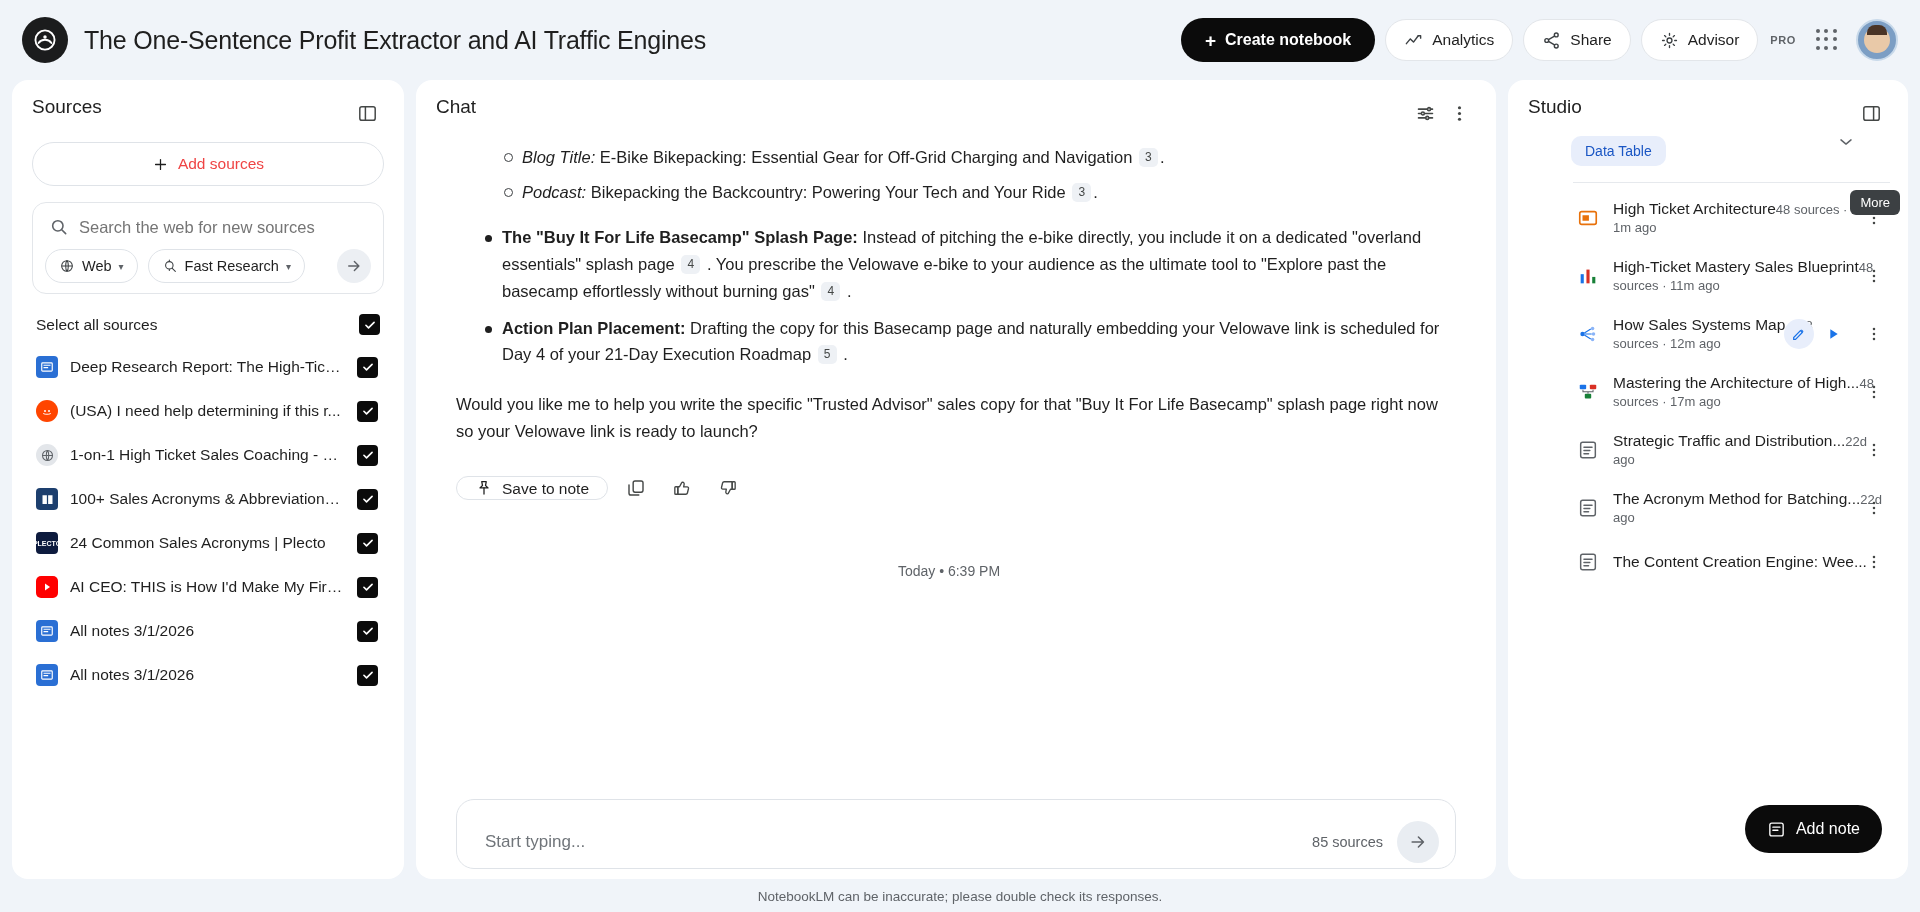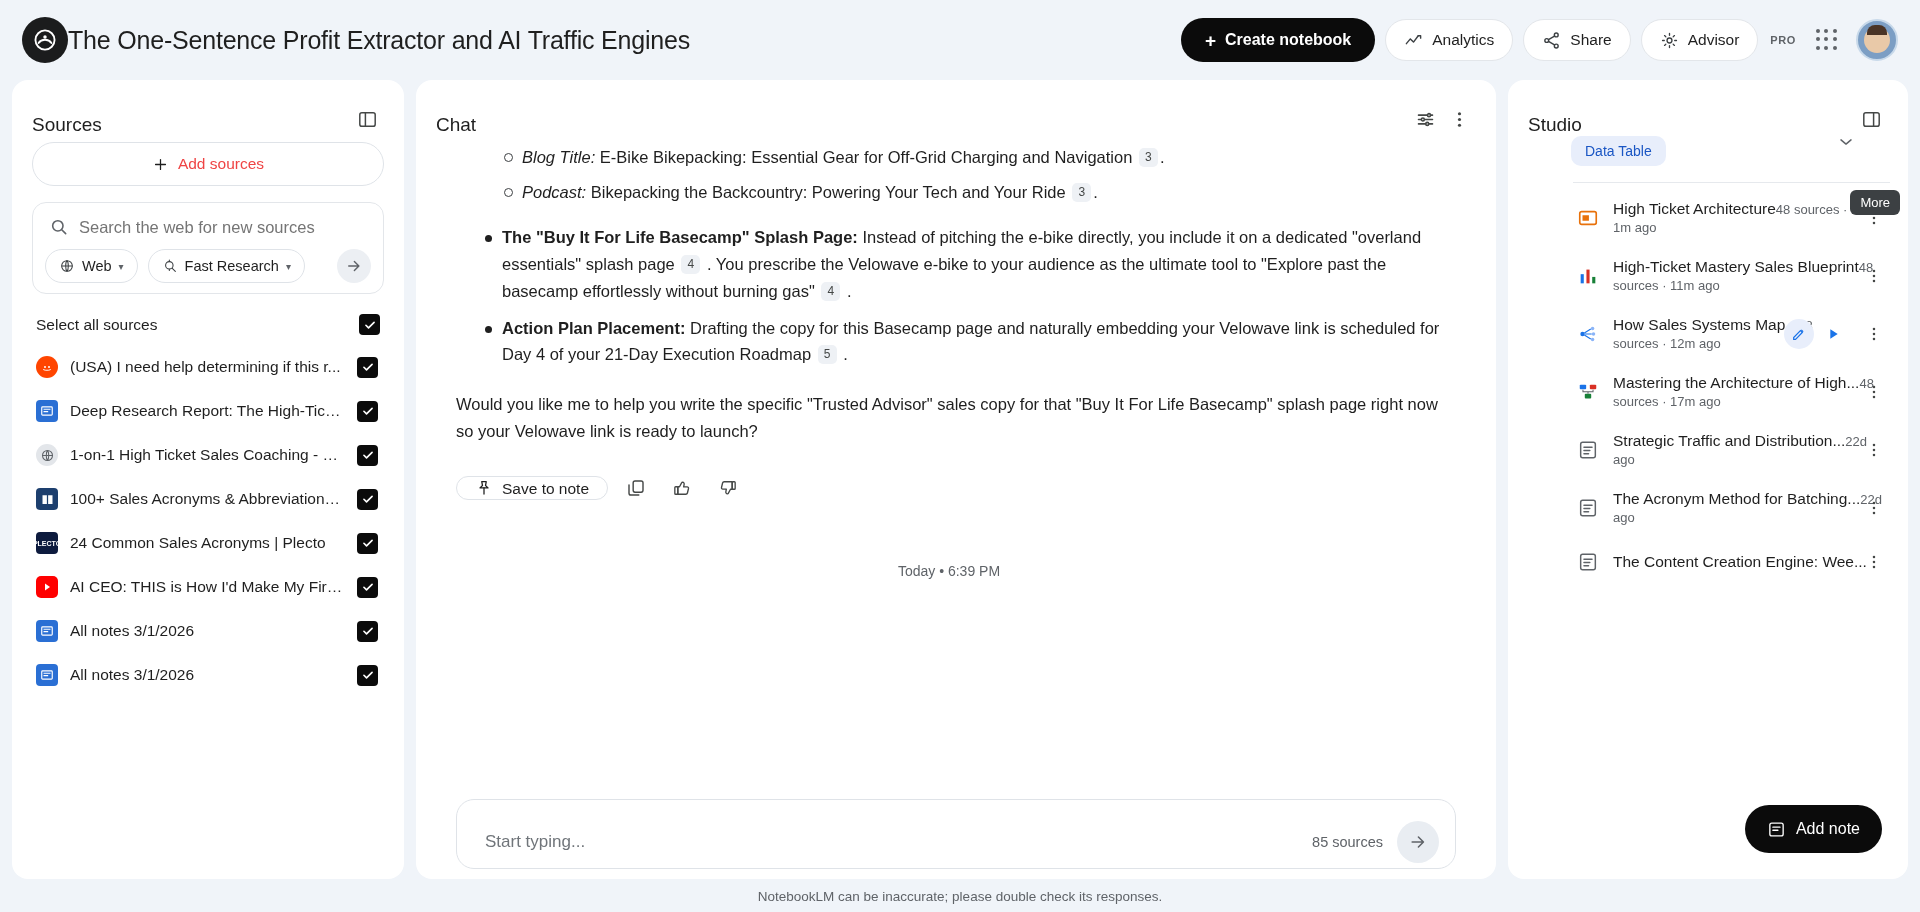--- a/index.html
+++ b/index.html
@@ -9,20 +9,21 @@
     background: #f0f4f9;
     overflow: hidden;
   }
   .app { width: 1920px; height: 912px; position: relative; display: flex; flex-direction: column; background:#f0f4f9; }
 
   
   .topbar {
     height: 80px; flex: 0 0 80px;
     display: flex; align-items: center;
     padding: 0 22px;
+    gap: 16px;
   }
   .logo {
     width: 46px; height: 46px; border-radius: 50%;
     background: #1b1c1d;
     display: flex; align-items: center; justify-content: center;
     flex: 0 0 46px;
   }
   .logo svg { width: 28px; height: 28px; }
   .app-title {
     font-size: 25px; color: #1f1f1f; font-weight: 400;
@@ -71,22 +72,22 @@
   .panel {
     background: #fff;
     border-radius: 16px;
     display: flex; flex-direction: column;
     min-height: 0;
     position: relative;
     overflow: hidden;
   }
   .panel-head {
     height: 56px; flex: 0 0 56px;
-    display: flex; align-items: flex-end;
-    padding: 0 20px;
+    display: flex; align-items: flex-start;
+    padding: 16px 20px;
   }
   .panel-title { font-size: 19px; color: #1f1f1f; }
   .panel-head .spacer { flex: 1 1 auto; }
   .icon-btn {
     width: 34px; height: 34px; border-radius: 50%;
     display: flex; align-items: center; justify-content: center;
     cursor: pointer; color: #444746;
   }
   .icon-btn svg { width: 21px; height: 21px; }
 
@@ -371,42 +372,42 @@
           <span class="spacer"></span>
           <span class="cb">
             <svg viewBox="0 0 24 24" fill="none" stroke="#fff" stroke-width="2.8">
               <path d="M5 12.5l4.5 4.5L19 7.5" stroke-linecap="round" stroke-linejoin="round"></path>
             </svg>
           </span>
         </div>
 
         <div class="src-list" id="src-list">
             <div class="src-item">
+              <span class="src-ico" style="background:#2a6fd4;">
+                <svg viewBox="0 0 24 24" fill="#fff" style="width:14px;height:14px">
+                  <rect x="3" y="5" width="18" height="14" rx="1.5" fill="none" stroke="#fff" stroke-width="2"></rect>
+                  <path d="M6 9h12M6 13h8" stroke="#fff" stroke-width="2"></path>
+                </svg>
+              </span>
+              <span class="src-name">Deep Research Report: The High-Tick...</span>
+              <span class="cb">
+                <svg viewBox="0 0 24 24" fill="none" stroke="#fff" stroke-width="2.8">
+                  <path d="M5 12.5l4.5 4.5L19 7.5" stroke-linecap="round" stroke-linejoin="round"></path>
+                </svg>
+              </span>
+            </div>
+            <div class="src-item">
               <span class="src-ico" style="background:#ff4500;border-radius:50%;">
                 <svg viewBox="0 0 24 24" fill="#fff" style="width:16px;height:16px">
                   <circle cx="9" cy="12" r="1.5"></circle>
                   <circle cx="15" cy="12" r="1.5"></circle>
                   <path d="M7 16c1.4 1.3 8.6 1.3 10 0" stroke="#fff" stroke-width="1.6" fill="none" stroke-linecap="round"></path>
                 </svg>
               </span>
               <span class="src-name">(USA) I need help determining if this r...</span>
-              <span class="cb">
-                <svg viewBox="0 0 24 24" fill="none" stroke="#fff" stroke-width="2.8">
-                  <path d="M5 12.5l4.5 4.5L19 7.5" stroke-linecap="round" stroke-linejoin="round"></path>
-                </svg>
-              </span>
-            </div>
-            <div class="src-item">
-              <span class="src-ico" style="background:#2a6fd4;">
-                <svg viewBox="0 0 24 24" fill="#fff" style="width:14px;height:14px">
-                  <rect x="3" y="5" width="18" height="14" rx="1.5" fill="none" stroke="#fff" stroke-width="2"></rect>
-                  <path d="M6 9h12M6 13h8" stroke="#fff" stroke-width="2"></path>
-                </svg>
-              </span>
-              <span class="src-name">Deep Research Report: The High-Tick...</span>
               <span class="cb">
                 <svg viewBox="0 0 24 24" fill="none" stroke="#fff" stroke-width="2.8">
                   <path d="M5 12.5l4.5 4.5L19 7.5" stroke-linecap="round" stroke-linejoin="round"></path>
                 </svg>
               </span>
             </div>
             <div class="src-item">
               <span class="src-ico" style="background:#e3e6ea;border-radius:50%;">
                 <svg viewBox="0 0 24 24" fill="none" stroke="#5f6368" stroke-width="1.7" style="width:15px;height:15px">
                   <circle cx="12" cy="12" r="8"></circle>

